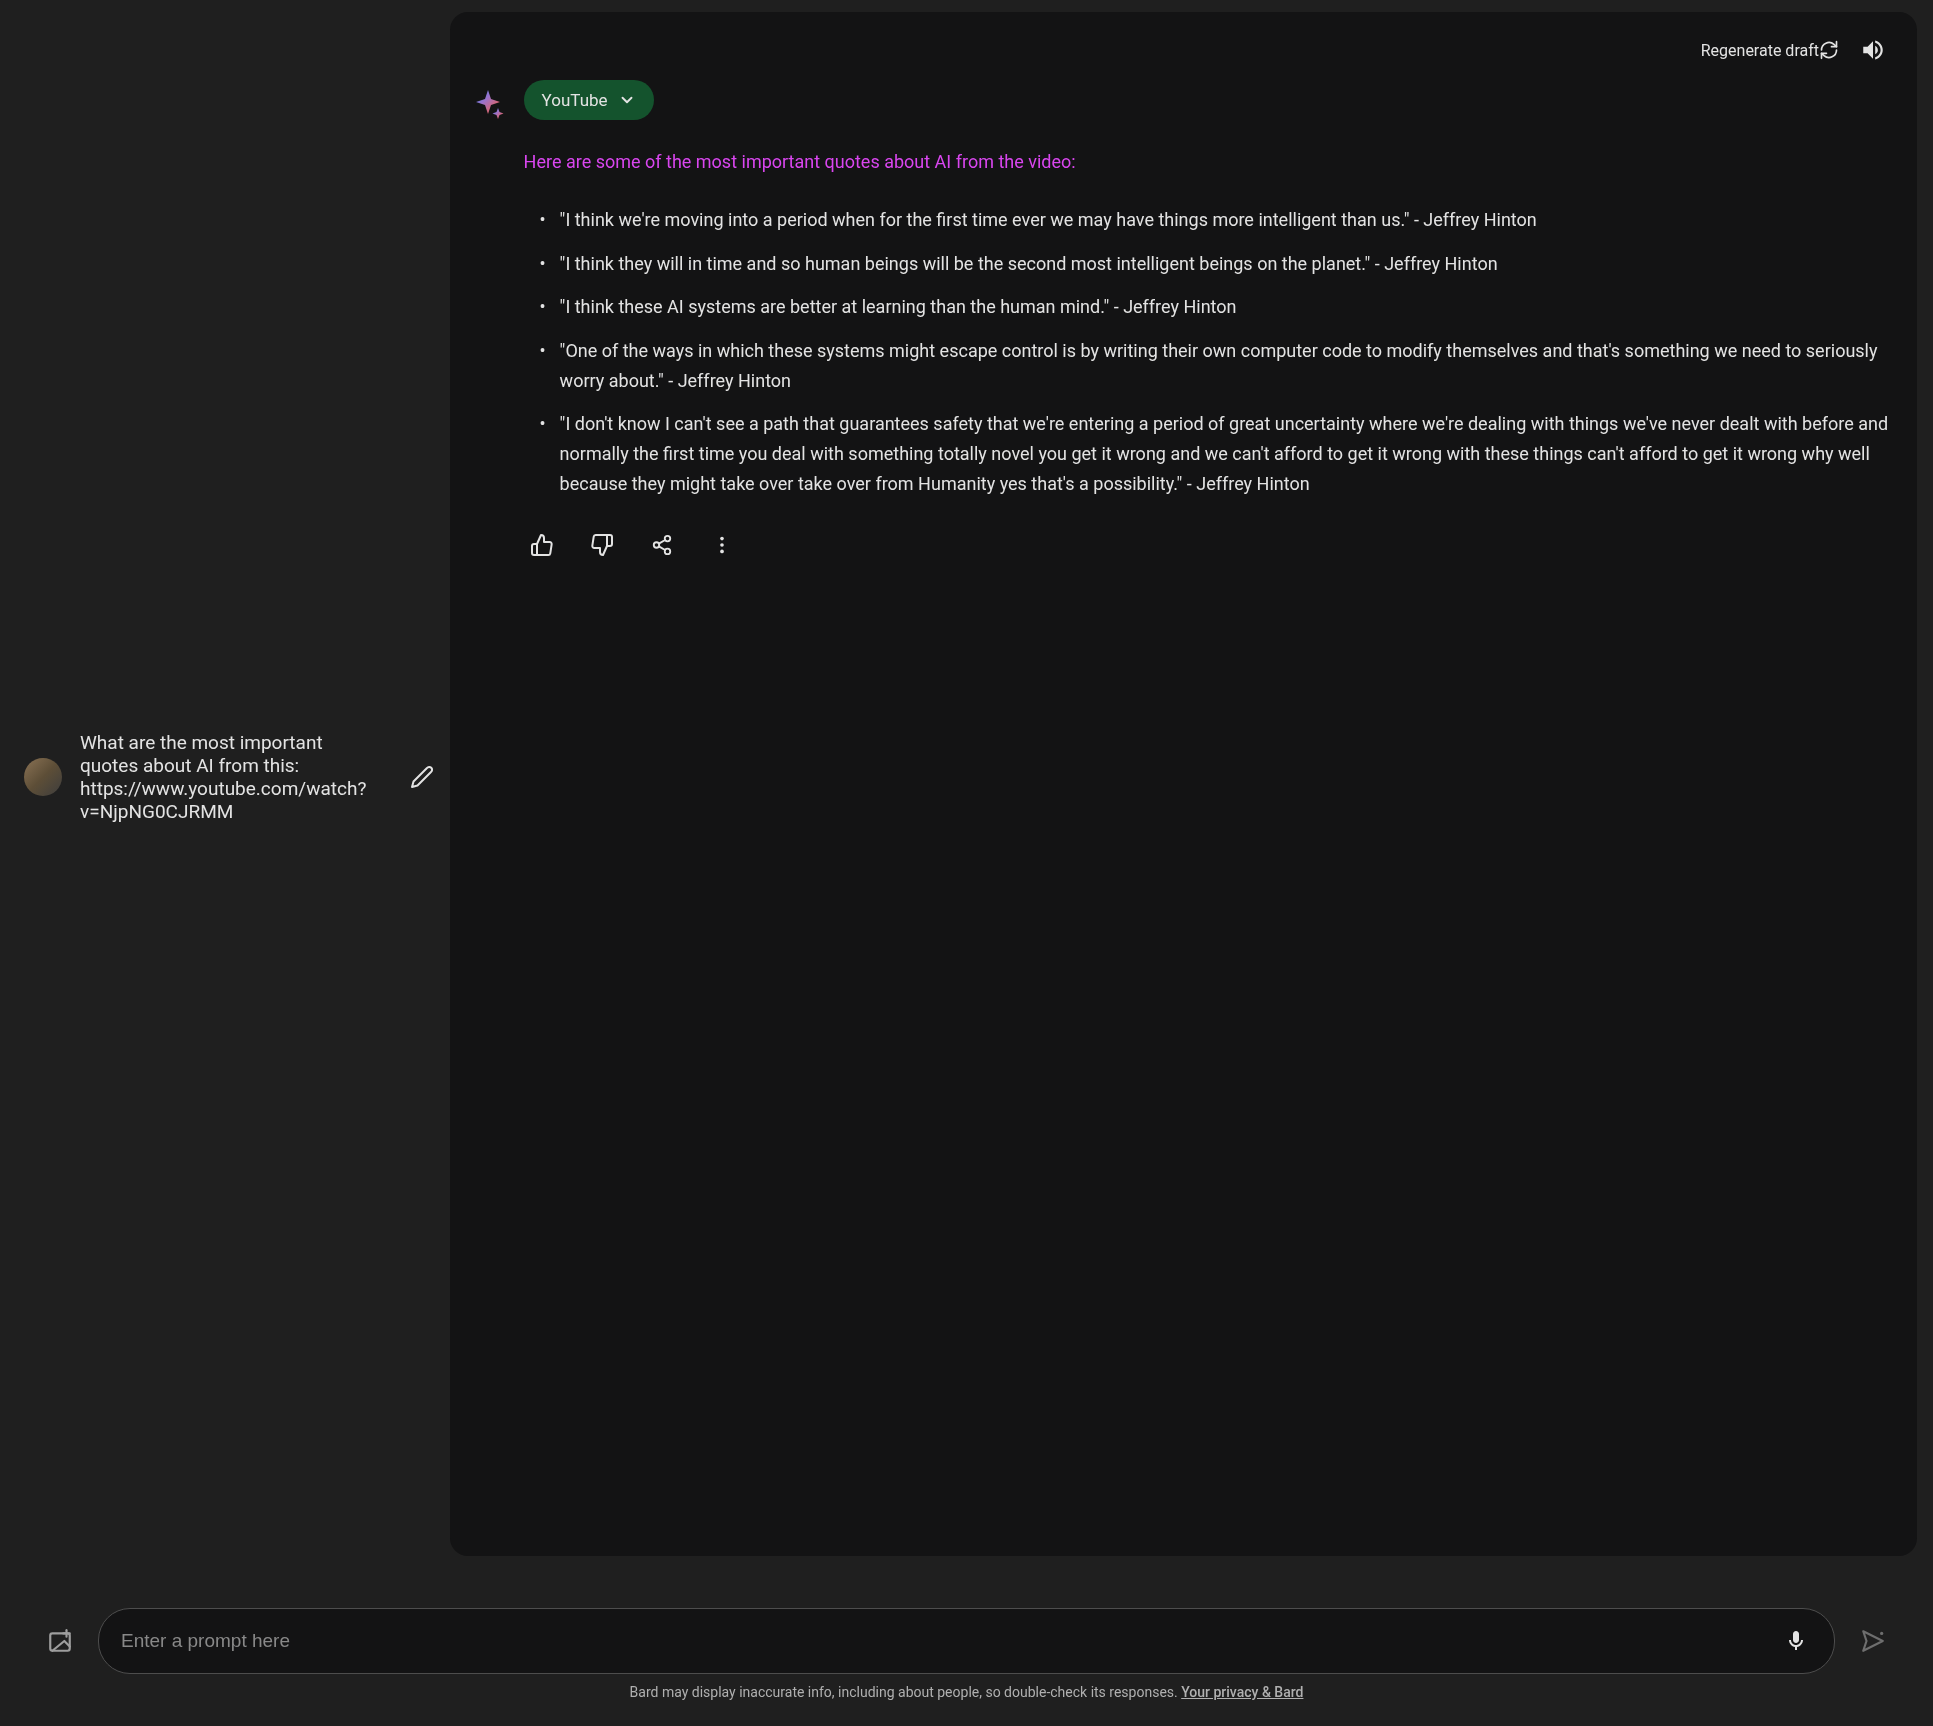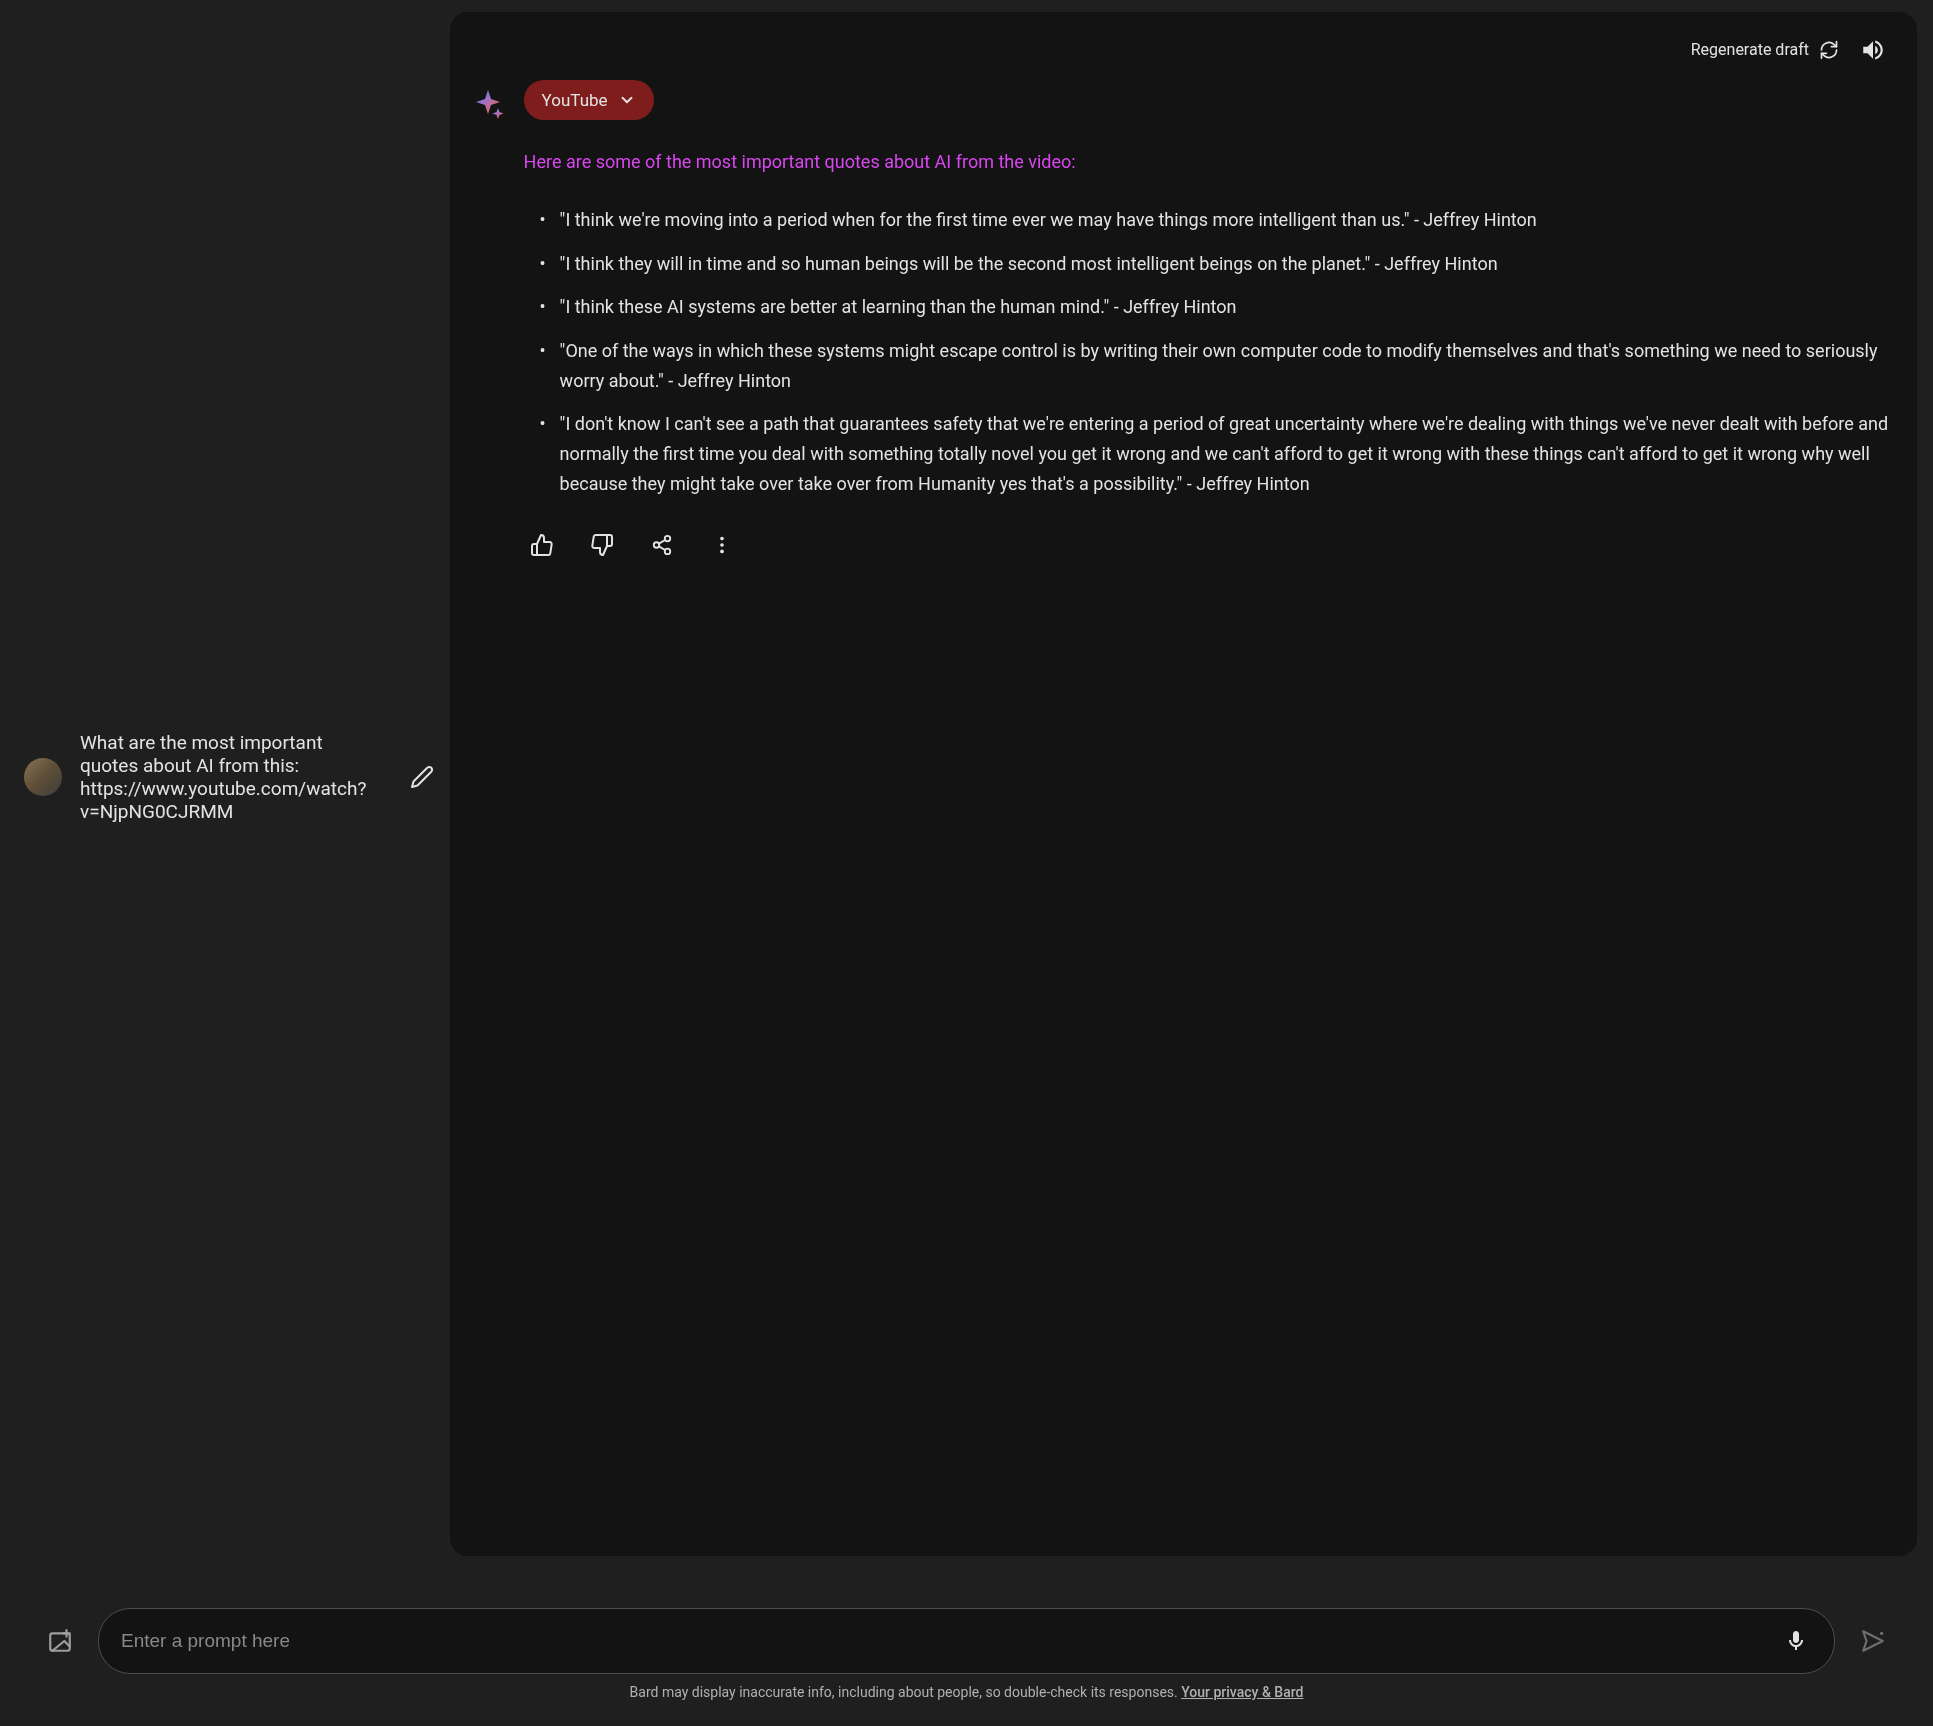--- a/index.html
+++ b/index.html
@@ -56,21 +56,21 @@
     }
     .response-header {
       display: flex;
       align-items: center;
       justify-content: flex-end;
       gap: 14px;
       margin-bottom: 10px;
     }
     .regen-wrap {
       display: flex;
-      gap: 10px;
+      align-items: center;
       cursor: pointer;
     }
     .regen-label {
       font-size: 16px;
       color: #e3e3e3;
     }
     .icon-btn {
       width: 40px;
       height: 40px;
       display: flex;
@@ -90,21 +90,21 @@
       flex-shrink: 0;
       margin-top: 8px;
     }
     .content-col {
       flex: 1;
     }
     .chip {
       display: inline-flex;
       align-items: center;
       gap: 10px;
-      background: #7f1d1d;
+      background: #14532d;
       border-radius: 22px;
       padding: 10px 18px;
       font-size: 17px;
       color: #e3e3e3;
       cursor: pointer;
       margin-bottom: 28px;
     }
     .intro-line {
       font-size: 18px;
       color: #d946ef;

